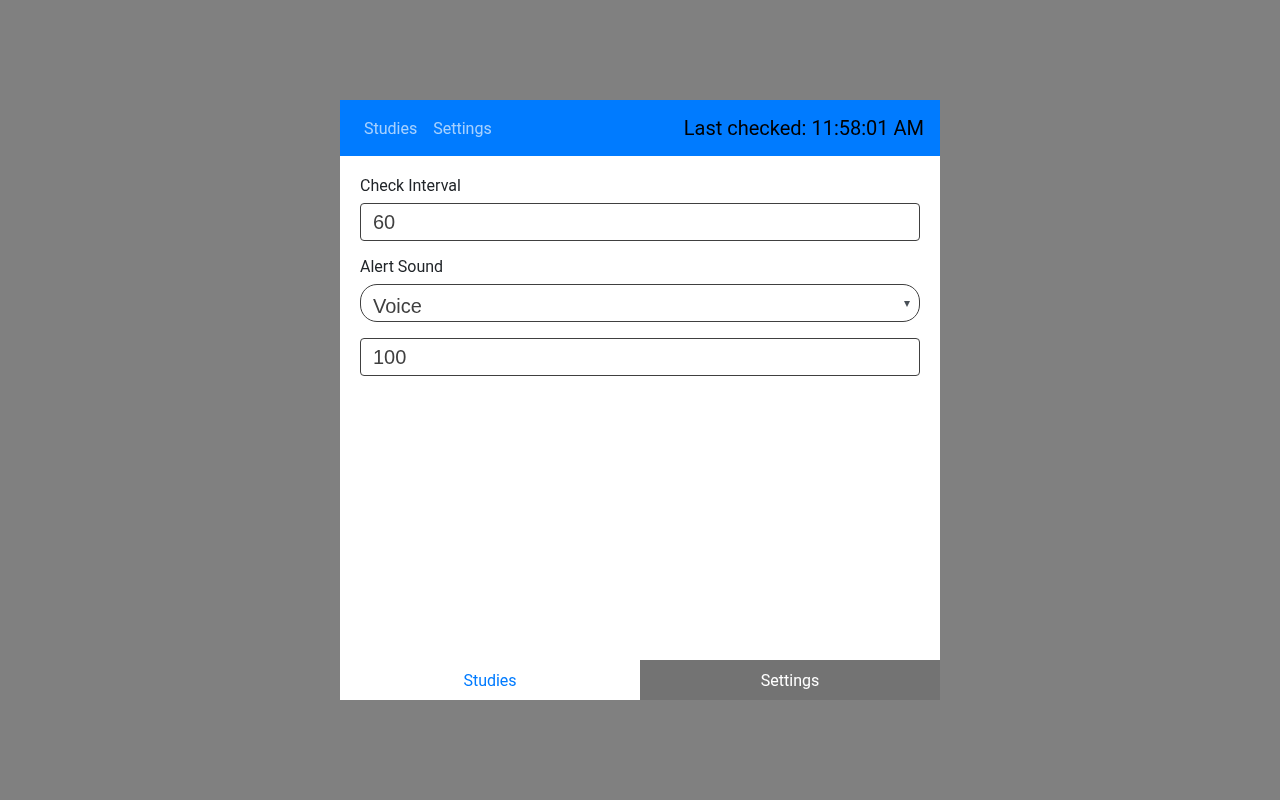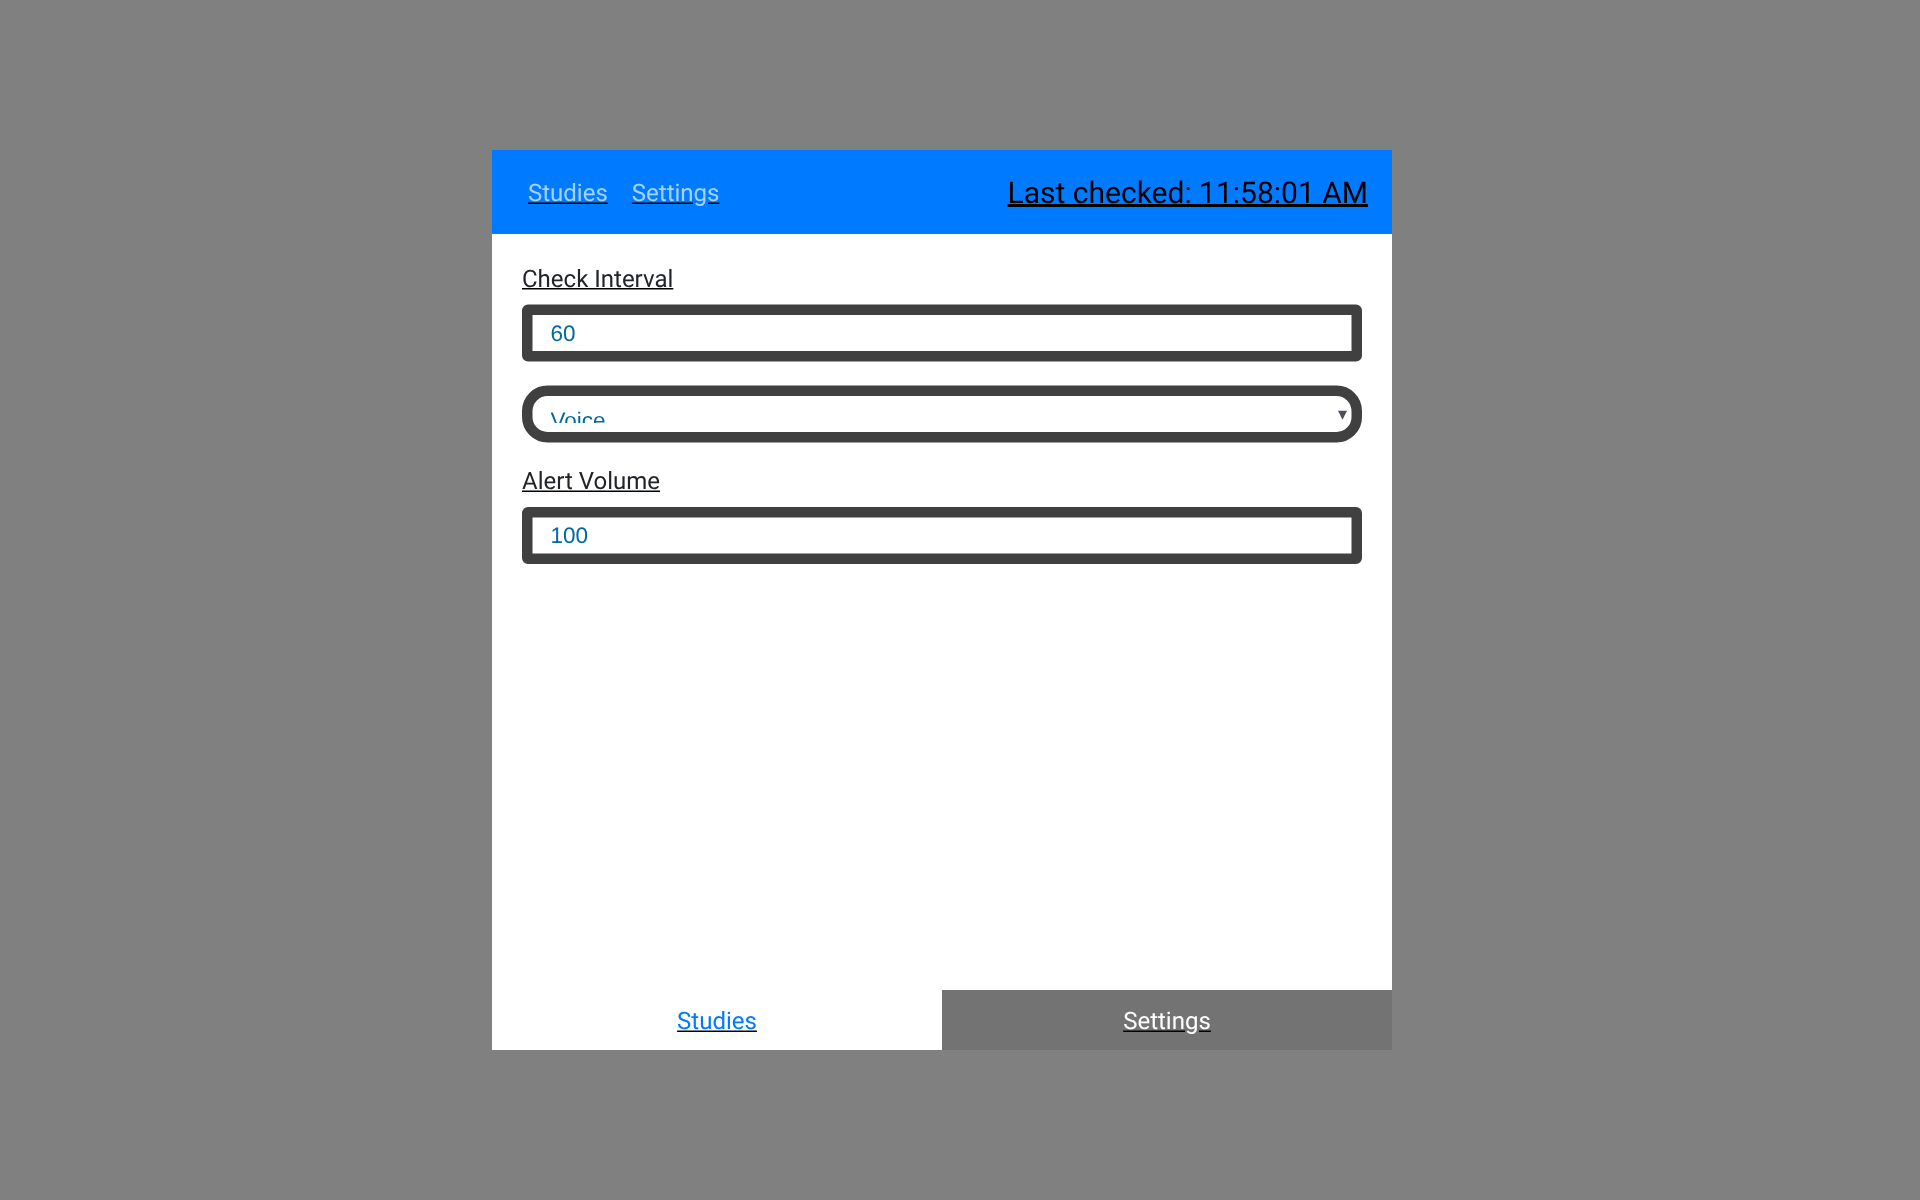--- a/index.html
+++ b/index.html
@@ -10,28 +10,27 @@
     body {
       font-family: -apple-system, BlinkMacSystemFont, "Segoe UI", Roboto, "Helvetica Neue", Arial, sans-serif;
       background-color: #808080;
       width: 1280px;
       height: 800px;
       overflow: hidden;
       position: relative;
     }
     .app-container {
       position: absolute;
-      left: 328px;
+      left: 340px;
       top: 100px;
       width: 600px;
       height: 600px;
       background-color: #ffffff;
       display: flex;
       flex-direction: column;
-      text-decoration: underline;
     }
     .header {
       background-color: #007bff;
       color: #ffffff;
       display: flex;
       align-items: center;
       justify-content: space-between;
       padding: 0 16px;
       height: 56px;
     }
@@ -59,25 +58,25 @@
     }
     .form-label {
       display: block;
       font-size: 16px;
       color: #212529;
       margin-bottom: 8px;
     }
     .form-control {
       width: 100%;
       padding: 6px 12px;
-      font-size: 15px;
+      font-size: 20px;
       line-height: 1.5;
-      color: #0369a1;
+      color: #404040;
       background-color: #ffffff;
-      border: 7px solid #404040;
+      border: 1px solid #404040;
       border-radius: 4px;
       height: 38px;
     }
     select.form-control {
       appearance: none;
       -webkit-appearance: none;
       background-image: none;
       position: relative;
       border-radius: 17px;
     }
@@ -127,29 +126,29 @@
     <div class="header-status">Last checked: 11:58:01 AM</div>
   </div>
 
   <div class="content">
     <div class="form-group">
       <label class="form-label">Check Interval</label>
       <input type="text" class="form-control" value="60" style="">
     </div>
 
     <div class="form-group">
+      <label class="form-label">Alert Sound</label>
       <div class="select-wrapper">
         <select class="form-control">
           <option>Voice</option>
         </select>
       </div>
     </div>
 
     <div class="form-group">
-      <label class="form-label">Alert Volume</label>
       <input type="text" class="form-control" value="100" style="">
     </div>
   </div>
 
   <div class="tabs">
     <div class="tab tab-inactive">Studies</div>
     <div class="tab tab-active">Settings</div>
   </div>
 </div>
 

